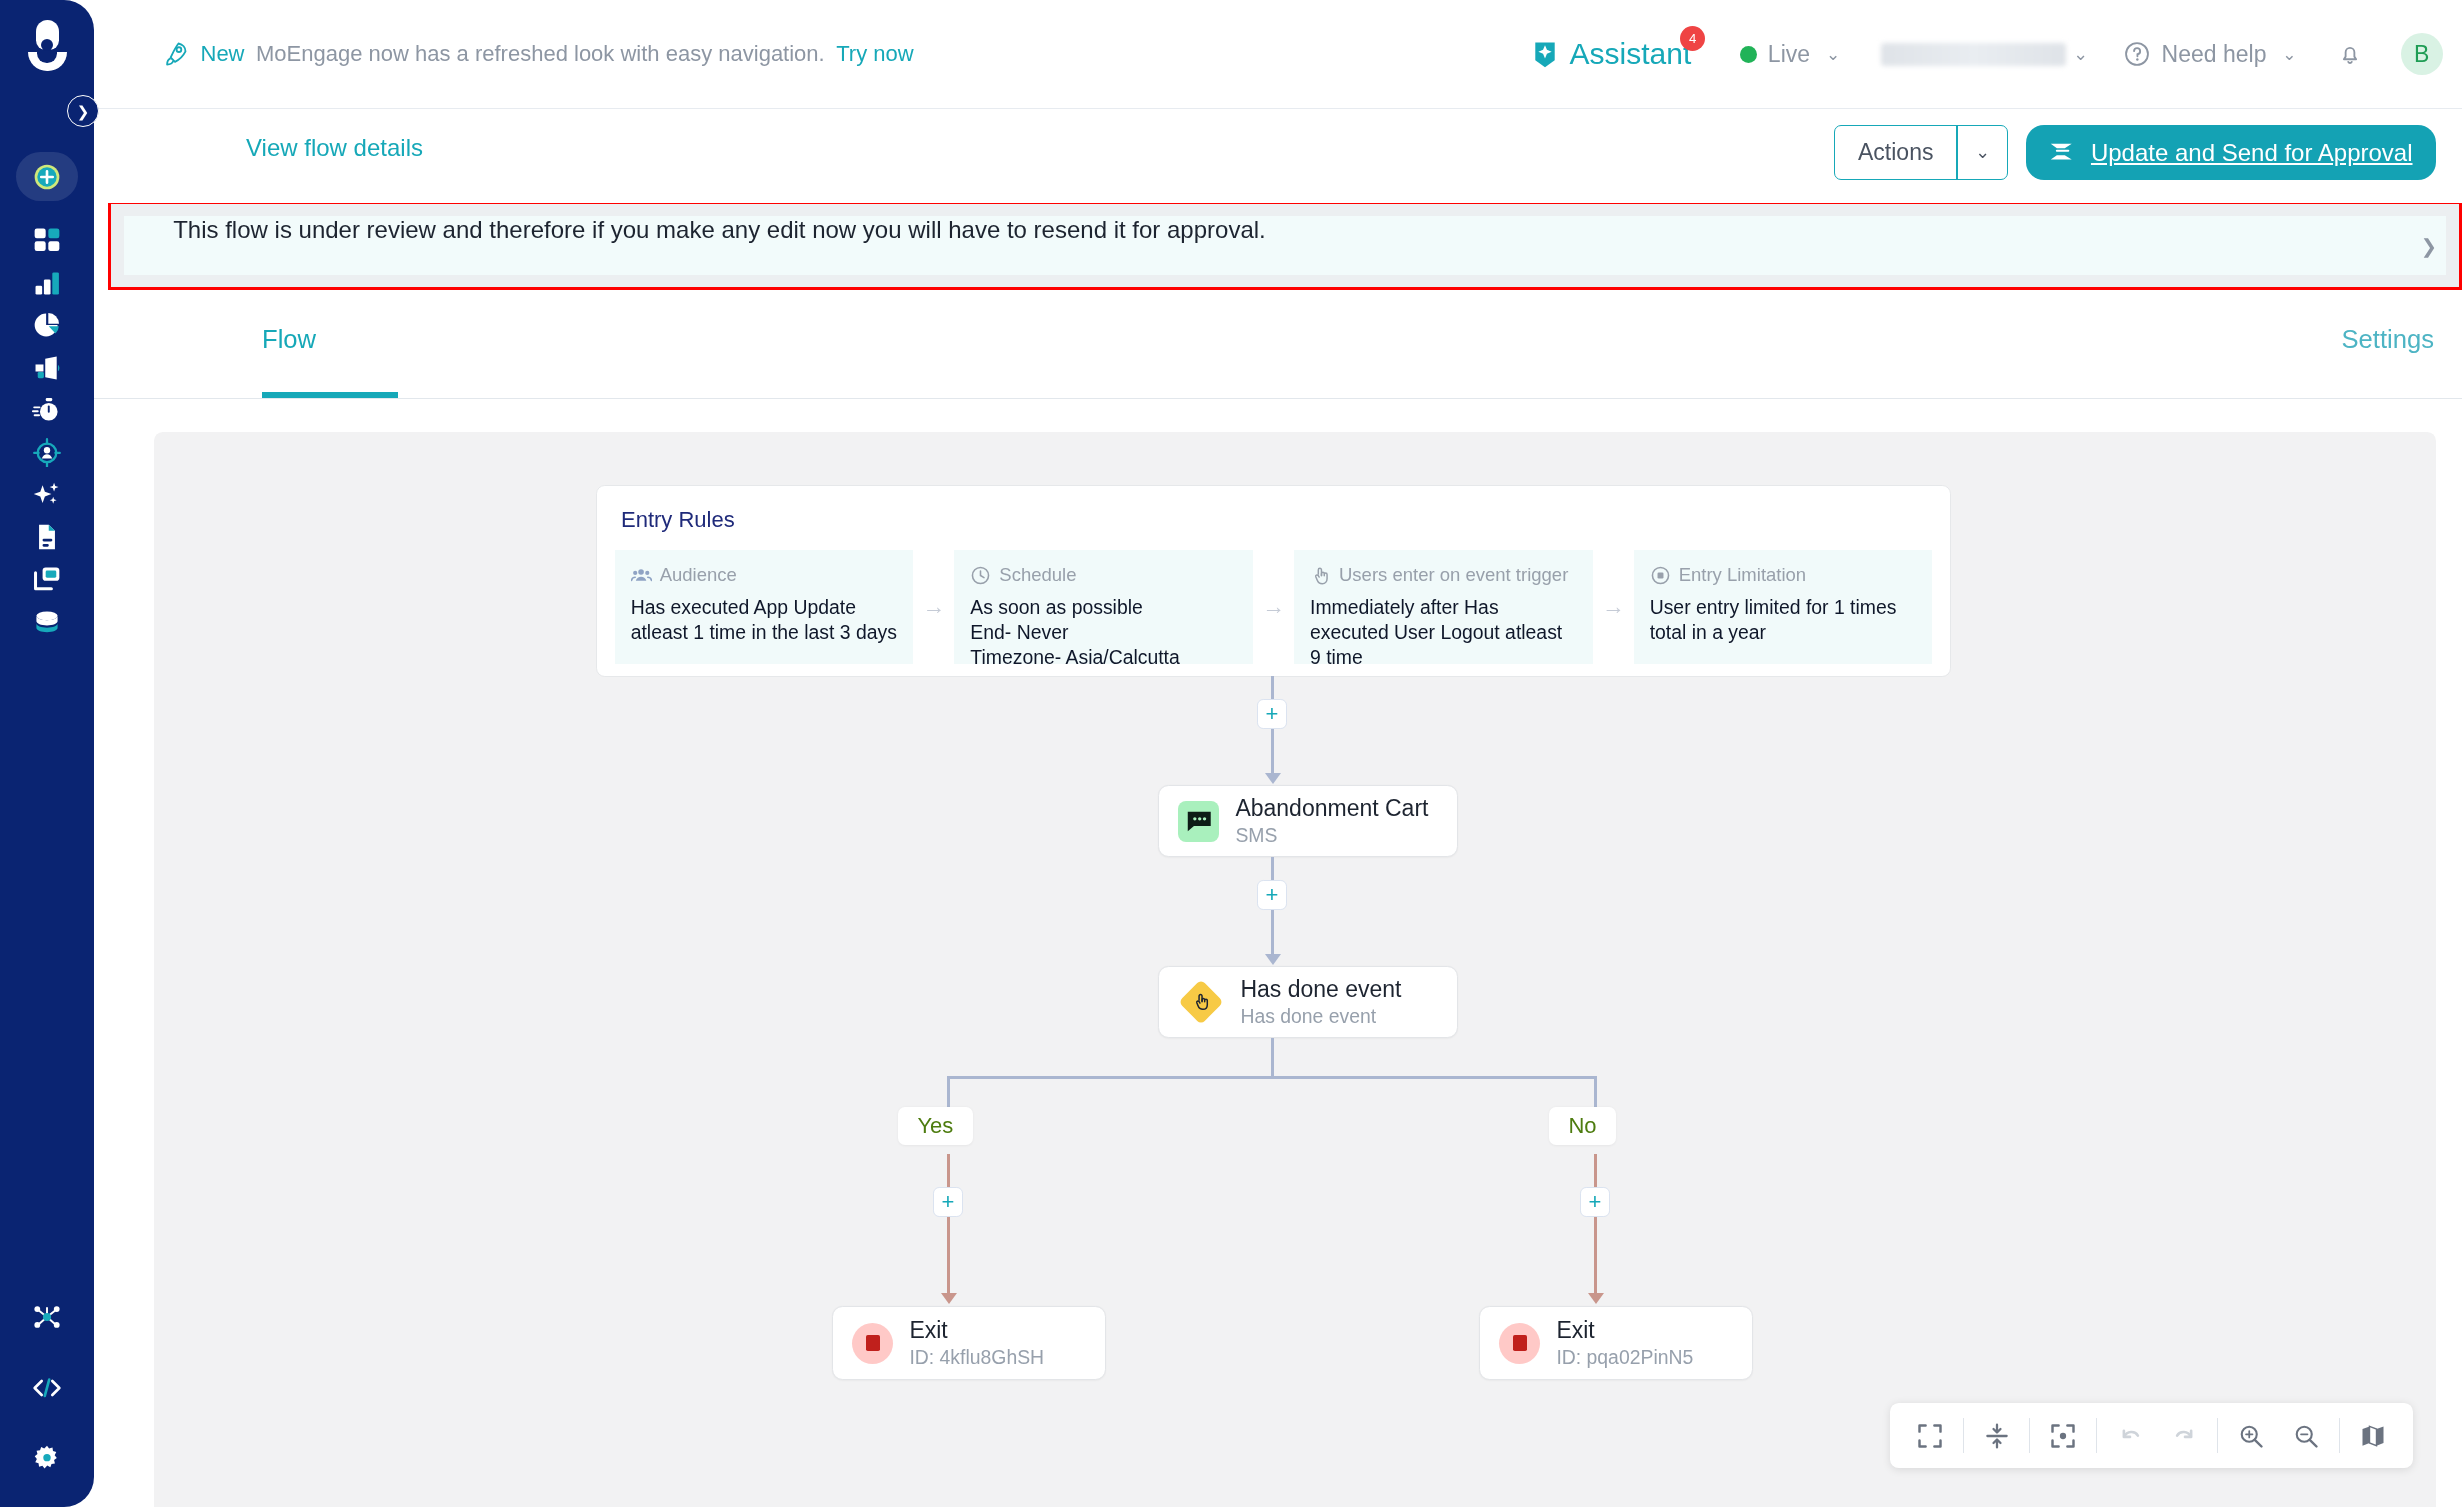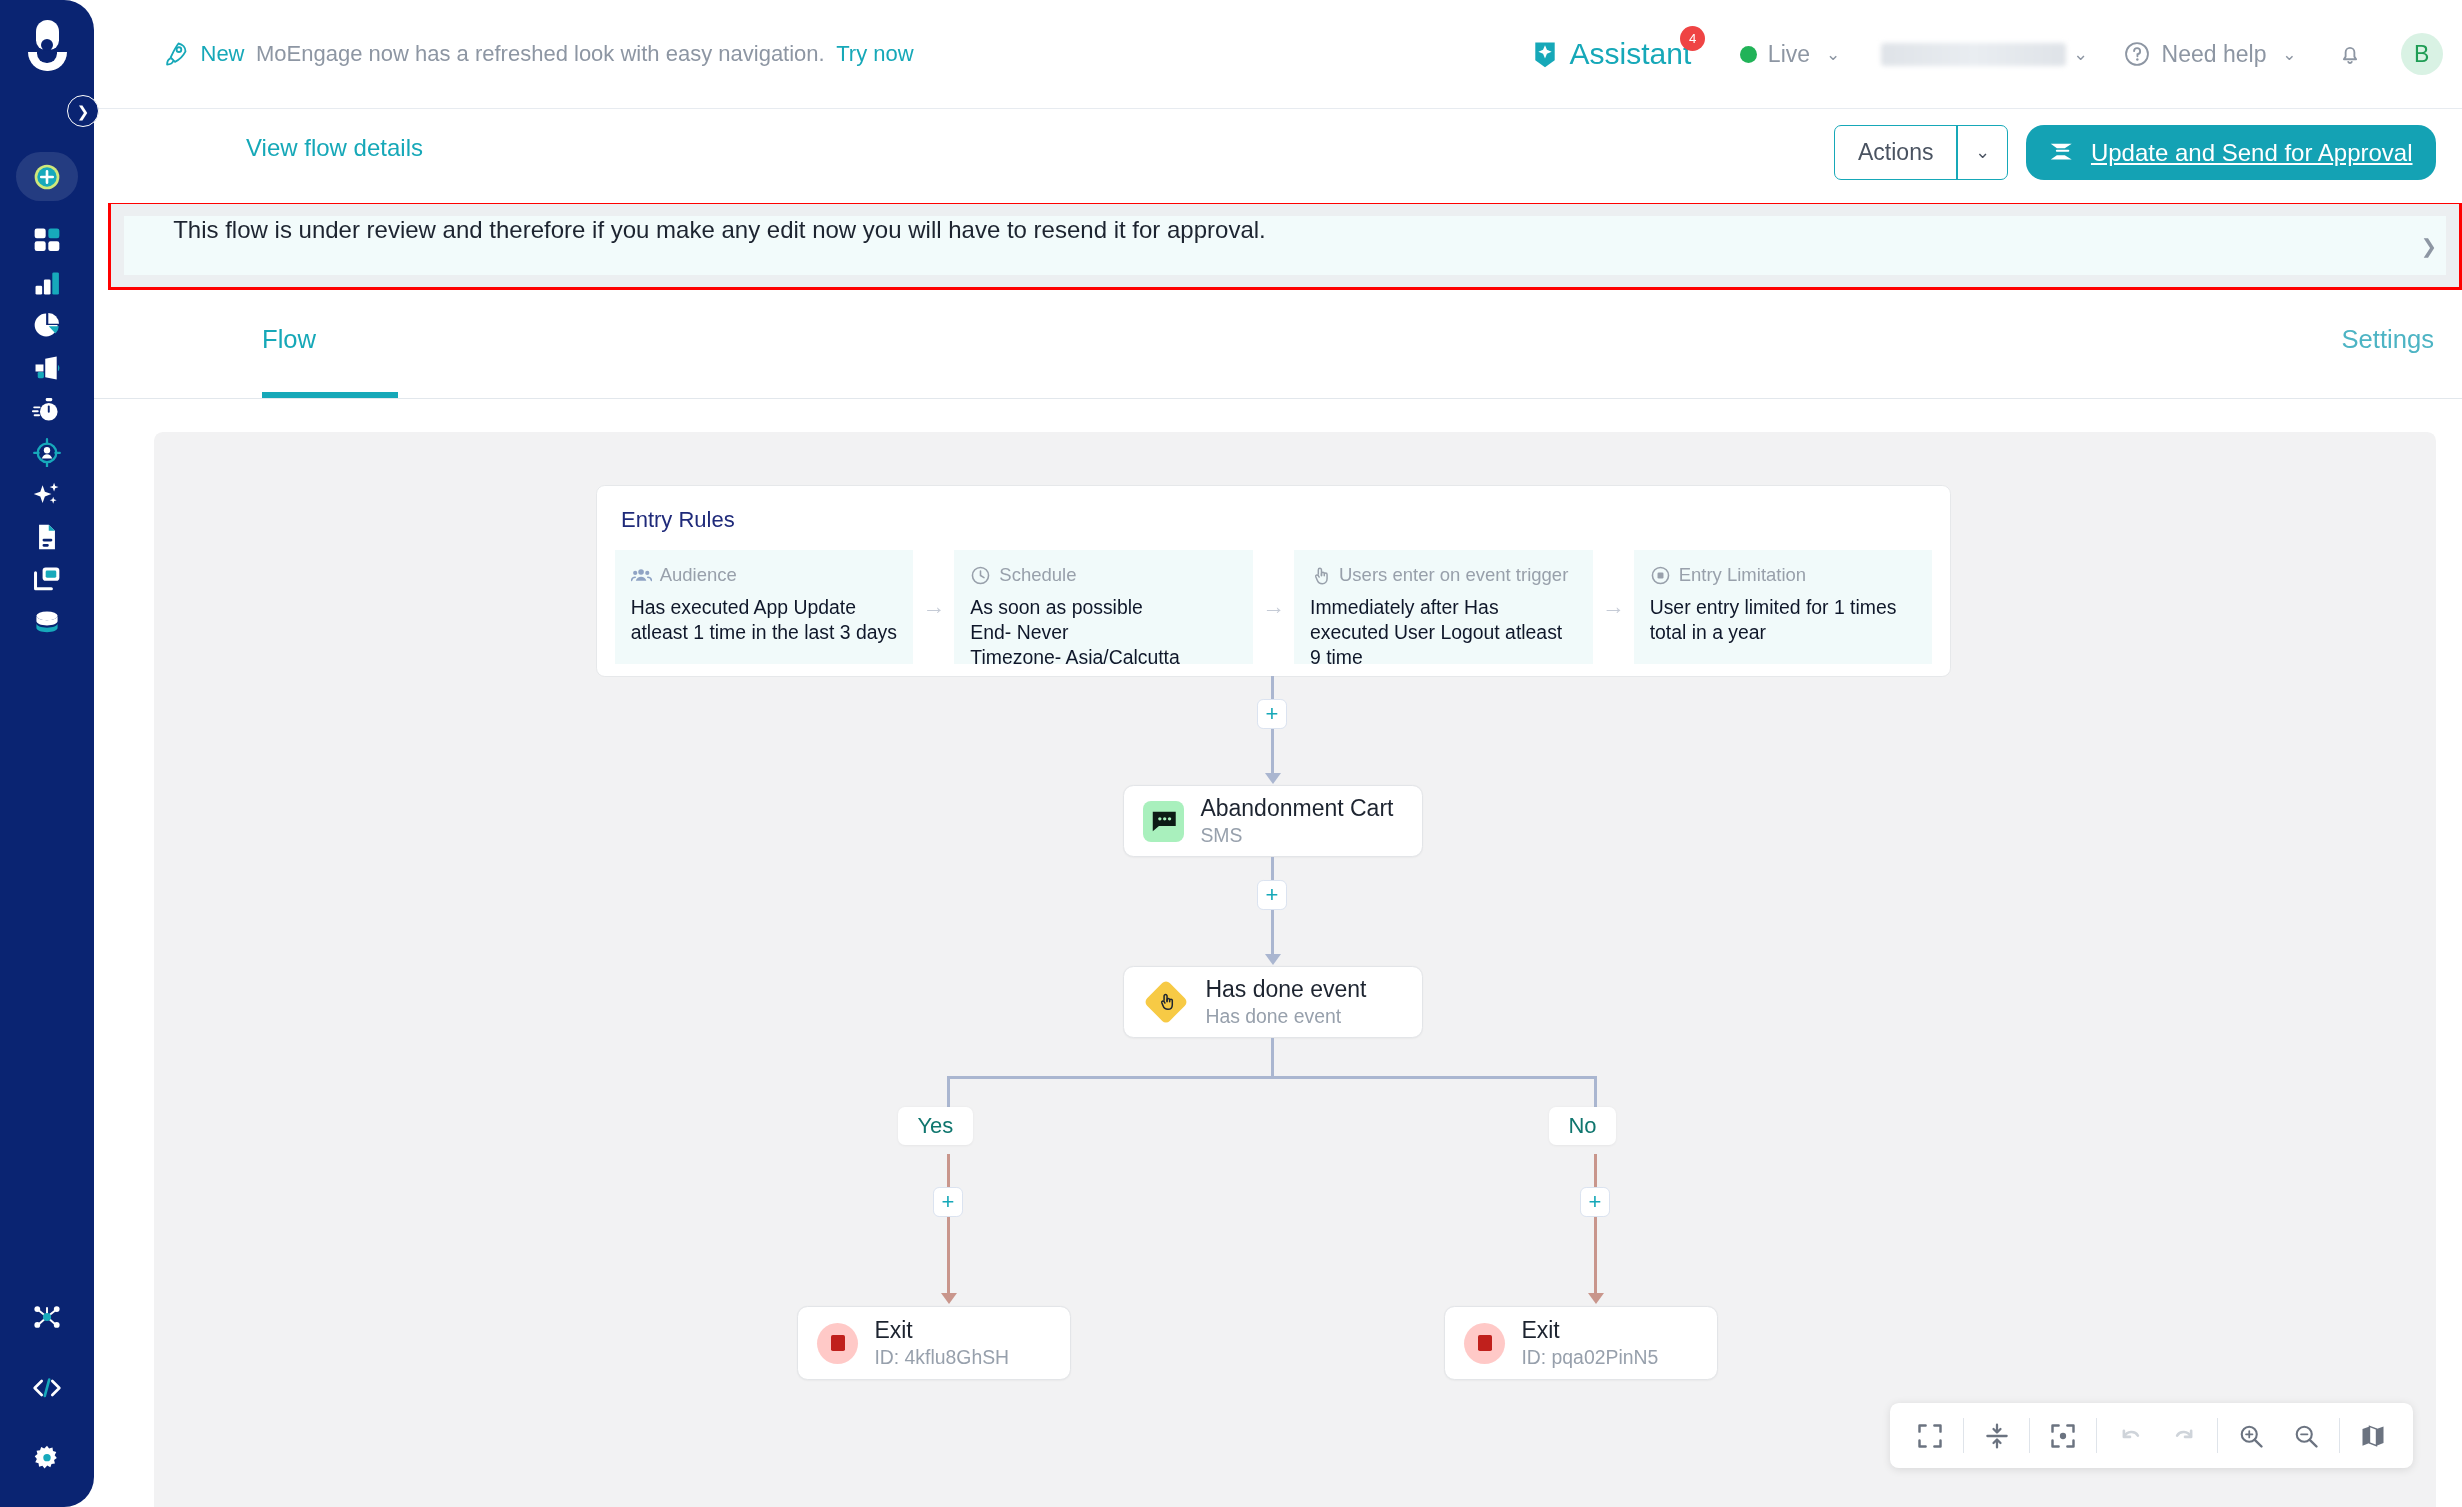--- a/index.html
+++ b/index.html
@@ -241,20 +241,21 @@
     display: flex; align-items: center; justify-content: center;
     color: #16a8b8; font-size: 22px; line-height: 1; cursor: pointer;
   }
   .node {
     position: absolute;
     background: #ffffff; border: 0.9px solid #e3e5e8; border-radius: 10.6px;
     display: flex; align-items: center; gap: 16px;
     padding: 0 19.4px;
     box-shadow: 0 0.9px 1.8px rgba(0,0,0,0.04);
     cursor: pointer;
+    margin-left: 35px;
   }
   .node .ntext { display: flex; flex-direction: column; gap: 1.8px; }
   .node .ntitle { font-size: 23px; color: #1d2430; }
   .node .nsub { font-size: 19.4px; color: #97a0ac; }
   .nodeicon-sms {
     width: 41px; height: 41px; border-radius: 8px; background: #a9f0bd;
     display: flex; align-items: center; justify-content: center;
   }
   .nodeicon-event {
     width: 46px; height: 46px;
@@ -265,21 +266,21 @@
     position: absolute; left: 7px; top: 7px; width: 32px; height: 32px;
     background: #f7ca45; transform: rotate(45deg); border-radius: 5.3px;
   }
   .nodeicon-exit {
     width: 41px; height: 41px; border-radius: 50%; background: #ffc9c7;
     display: flex; align-items: center; justify-content: center;
   }
   .nodeicon-exit .sq { width: 14px; height: 16px; background: #c0201c; border-radius: 1.8px; }
   .branch-label {
     position: absolute; background: #ffffff; border-radius: 7px;
-    padding: 6.2px 19.4px; font-size: 22px; color: #0f766e;
+    padding: 6.2px 19.4px; font-size: 22px; color: #4d7c0f;
     box-shadow: 0 0.9px 2.6px rgba(0,0,0,0.05);
   }
 
   
   #canvas-toolbar {
     position: absolute; right: 23px; bottom: 39px;
     height: 65px; background: #ffffff; border-radius: 8.8px;
     box-shadow: 0 1.8px 8.8px rgba(0,0,0,0.10);
     display: flex; align-items: center; padding: 0 12.4px;
   }

